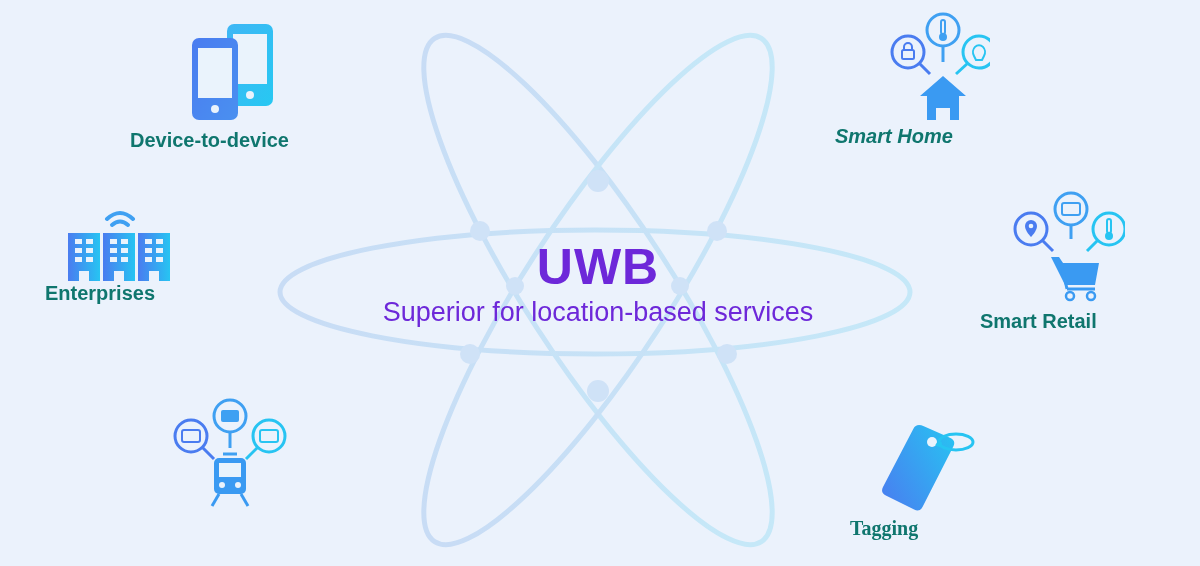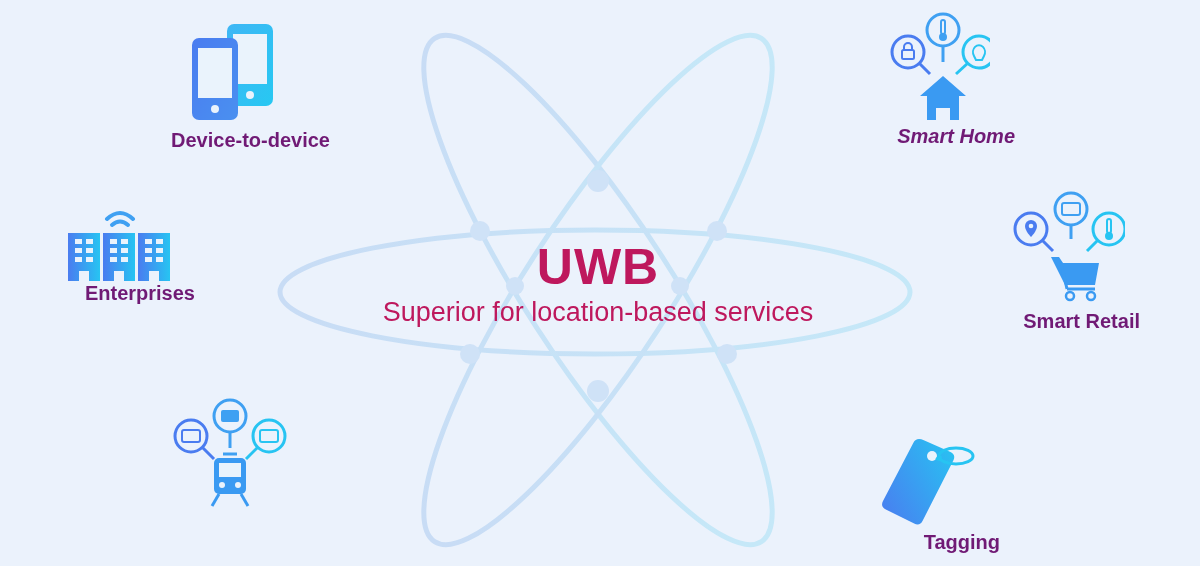--- a/index.html
+++ b/index.html
@@ -5,25 +5,25 @@
     html, body { margin: 0; padding: 0; }
     body {
       width: 1200px; height: 566px; overflow: hidden;
       background: #ebf2fc;
       font-family: "Liberation Sans", "DejaVu Sans", sans-serif;
       position: relative;
     }
     .atom { position: absolute; left: 0; top: 0; width: 1200px; height: 566px; }
     .center-text {
       position: absolute; left: 300px; top: 240px; width: 596px;
-      text-align: center; color: #be185d;
+      text-align: center; color: #6d28d9;
     }
     .center-title { font-size: 50px; font-weight: bold; line-height: 54px; letter-spacing: 1px; }
     .center-sub { font-size: 27px; font-weight: normal; line-height: 32px; margin-top: 2px; }
-    .item { position: absolute; text-align: right; color: #701a75; }
+    .item { position: absolute; text-align: left; color: #0f766e; }
     .item svg { display: block; margin: 0 auto; }
     .label { font-size: 20px; font-weight: bold; line-height: 25px; white-space: nowrap; }
   </style>
 </head>
 <body>
 
 <svg class="atom" viewBox="0 0 1200 566">
   <defs>
     <linearGradient id="orb" x1="0" y1="0" x2="1" y2="0">
       <stop offset="0" stop-color="#c8dcf5"></stop>
@@ -173,21 +173,21 @@
     <circle cx="114" cy="45" r="4" fill="#27c4f2"></circle>
     <path d="M56 66 h8 l4 6 h36 l-4 22 h-30 z" fill="#3a9af2"></path>
     <line x1="66" y1="72" x2="72" y2="98" stroke="#3a9af2" stroke-width="3"></line>
     <line x1="72" y1="98" x2="100" y2="98" stroke="#3a9af2" stroke-width="3"></line>
     <circle cx="75" cy="105" r="4" fill="none" stroke="#3a9af2" stroke-width="2.5"></circle>
     <circle cx="96" cy="105" r="4" fill="none" stroke="#3a9af2" stroke-width="2.5"></circle>
   </svg>
   <div class="label" style="margin-top:6px;">Smart Retail</div>
 </div>
 
-<div class="item" style="left:850px; top:434px; width:150px;">
+<div class="item" style="left:850px; top:420px; width:150px;font-family:Liberation Serif, serif;">
   <svg width="110" height="92" viewBox="0 0 110 92">
     <defs>
       <linearGradient id="tagg" x1="0" y1="1" x2="1" y2="0">
           <stop offset="0" stop-color="#4a7cf0"></stop>
           <stop offset="1" stop-color="#27c4f2"></stop>
         </linearGradient>
     </defs>
     <path d="M48 6 L76 14 Q82 16 80 22 L58 86 Q56 92 50 90 L20 80 Q14 78 16 72 L38 10 Q40 4 48 6 Z" fill="url(#tagg)" transform="rotate(8 50 48)"></path>
     <circle cx="62" cy="22" r="5" fill="#eaf3fc"></circle>
     <ellipse cx="86" cy="22" rx="17" ry="8" fill="none" stroke="#27c4f2" stroke-width="3"></ellipse>

